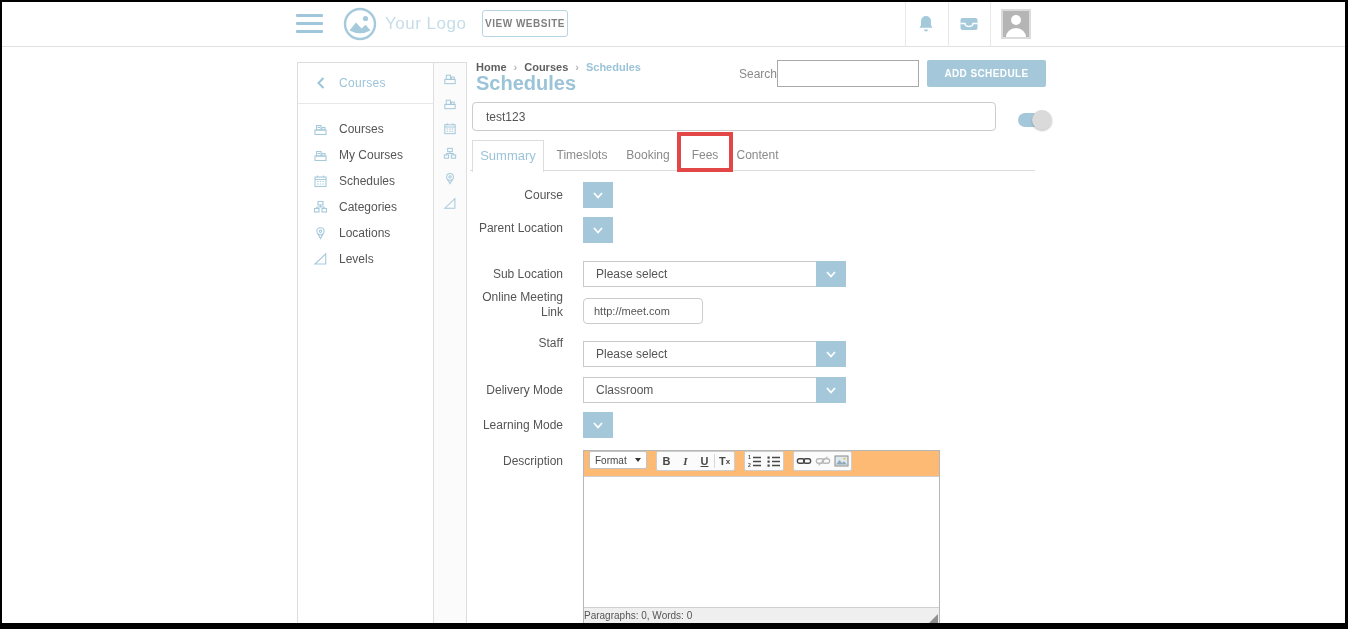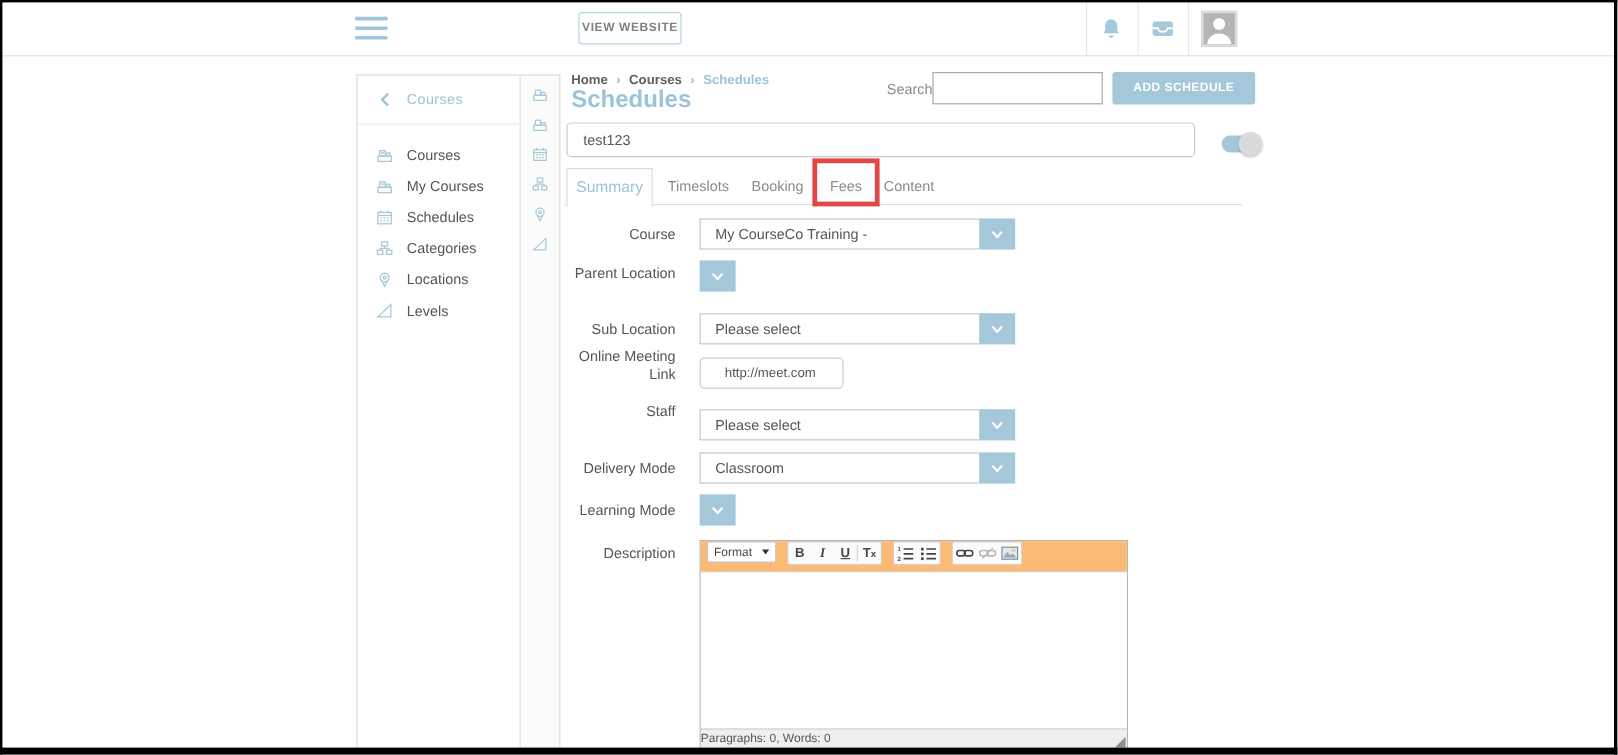--- a/index.html
+++ b/index.html
@@ -53,21 +53,21 @@
 
   .tabline { position:absolute; left:470px; top:170px; width:565px; height:1px; background:#ddd; }
   .tab-active { position:absolute; left:472px; top:140px; width:72px; height:32px; background:#fff; border:1px solid #ddd; border-bottom:none; color:#9cc4d8; font-size:13px; text-align:center; line-height:30px; z-index:1; cursor:pointer; }
   .tab { position:absolute; top:140px; height:31px; color:#8a8a8a; font-size:12px; line-height:31px; text-align:center; cursor:pointer; }
   .fees-box { position:absolute; left:677px; top:132px; width:56px; height:40px; border:4px solid #e24646; z-index:2; pointer-events:none; }
 
   .flabel { position:absolute; left:470px; width:93px; text-align:right; font-size:12px; color:#555; line-height:15px; }
   .fselect { position:absolute; left:583px; width:263px; height:26px; display:flex; cursor:pointer; }
   .fselect .val { width:233px; height:26px; border:1px solid #c9c9c9; border-right:none; background:#fff; font-size:12px; color:#555; line-height:24px; padding-left:12px; }
   .fselect .dd { width:30px; height:26px; background:#a4c8da; display:flex; align-items:center; justify-content:center; }
-  .ftext { position:absolute; left:583px; height:26px; border:1px solid #ccc; border-radius:4px; padding:0 20px; font-size:11px; color:#555; font-family:inherit; }
+  .ftext { position:absolute; left:583px; height:26px; border:1px solid #ccc; border-radius:4px; padding:0 10px; font-size:11px; color:#555; font-family:inherit; }
 
   
   .editor { position:absolute; left:583px; top:450px; width:357px; height:175px; border:1px solid #b6b6b6; background:#fff; display:flex; flex-direction:column; }
   .ed-toolbar { height:26px; background:#fdba74; border-bottom:1px solid #d1d1d1; display:flex; align-items:flex-start; padding:0 5px; gap:9px; }
   .ed-combo { width:58px; height:18px; background:#fff; border:1px solid #c3c3c3; border-radius:2px; display:flex; align-items:center; font-size:10px; color:#474747; padding:0 5px; justify-content:space-between; cursor:pointer; }
   .caret { width:0; height:0; border-left:3px solid transparent; border-right:3px solid transparent; border-top:4px solid #333; }
   .ed-group { border:1px solid #cecece; border-radius:2px; background:#fbfbfb; display:flex; align-items:center; height:20px; }
   .ed-btn { width:19px; height:18px; display:flex; align-items:center; justify-content:center; font-size:11px; font-weight:bold; color:#474747; cursor:pointer; }
   .ed-btn.it { font-style:italic; font-family:"Liberation Serif", serif; }
   .ed-btn.un { text-decoration:underline; }
@@ -79,20 +79,28 @@
 </style>
 </head>
 <body>
 
 <div class="header">
   <div class="hamburger">
       <span></span>
       <span></span>
       <span></span>
     </div>
+  <div class="logo-wrap">
+    <svg width="34" height="34" viewBox="0 0 34 34">
+      <circle cx="17" cy="17" r="15" fill="#fff" stroke="#a5cadc" stroke-width="2.4"></circle>
+      <circle cx="22.5" cy="11.5" r="2.6" fill="#a5cadc"></circle>
+      <path d="M6.5 23.5 L13 15.5 L18.5 21.5 L22.5 17.8 L27.5 23.5 Q17 29 6.5 23.5 Z" fill="#a5cadc"></path>
+    </svg>
+    <span class="logo-text">Your Logo</span>
+  </div>
   <div class="view-website">VIEW WEBSITE</div>
 
   <div class="hdr-divider" style="left:905px"></div>
   <div class="hdr-divider" style="left:948px"></div>
   <div class="hdr-divider" style="left:990px"></div>
 
   <div class="hdr-icon-btn" style="left:906px">
     <svg width="18" height="20" viewBox="0 0 18 20">
       <path d="M9 2 a5 5 0 0 1 5 5 v4.2 l1.6 2.6 H2.4 L4 11.2 V7 a5 5 0 0 1 5-5 Z" fill="#a3c9db"></path>
       <path d="M7 15.5 a2 2 0 0 0 4 0 Z" fill="#a3c9db"></path>
@@ -255,21 +263,20 @@
 <div class="tabline"></div>
 <div class="tab-active">Summary</div>
 <div class="tab" style="left:548px;width:68px">Timeslots</div>
 <div class="tab" style="left:618px;width:60px">Booking</div>
 <div class="tab" style="left:680px;width:50px">Fees</div>
 <div class="tab" style="left:730px;width:55px">Content</div>
 <div class="fees-box"></div>
 
 <div class="flabel" style="top:188px">Course</div>
 <div class="fselect" style="top:182px">
-  <div class="val">My CourseCo Training -</div>
   <div class="dd">
       <svg width="10" height="7" viewBox="0 0 10 7">
         <path d="M1 1 L5 5.5 L9 1" fill="none" stroke="#fff" stroke-width="1.8"></path>
       </svg>
     </div>
 </div>
 
 <div class="flabel" style="top:221px">Parent Location</div>
 <div class="fselect" style="top:217px">
   <div class="dd">

